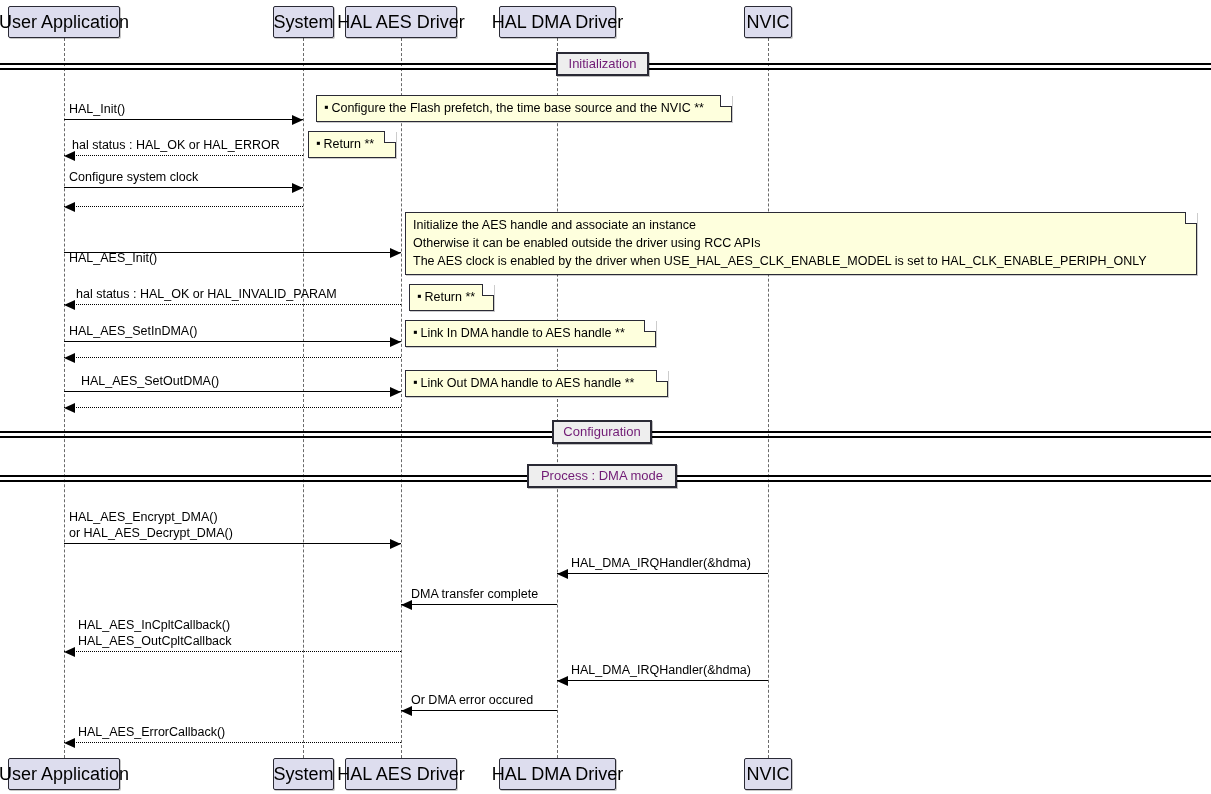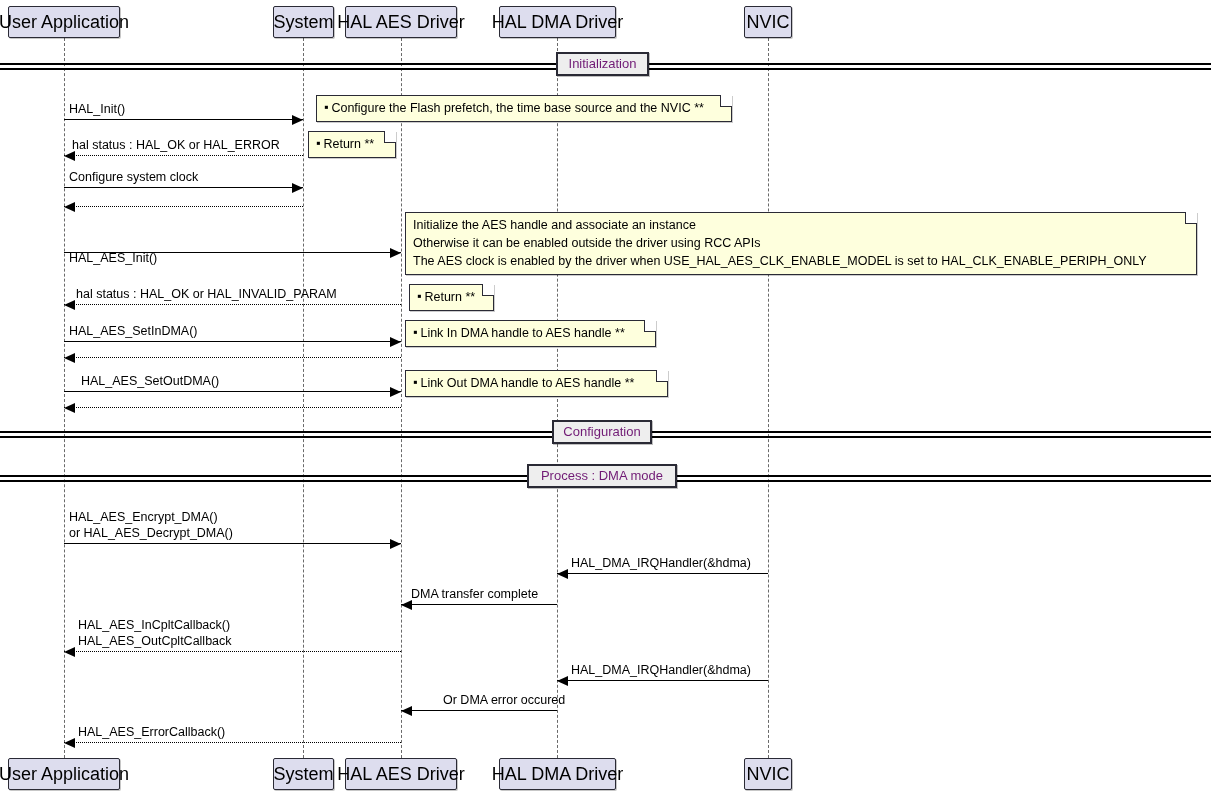--- a/index.html
+++ b/index.html
@@ -236,21 +236,21 @@
       <span style="display: block;">HAL_AES_OutCpltCallback</span>
     </div>
     <div class="msg-line" style="left: 557px; top: 680px; width: 211px;"></div>
     <div class="arrowhead left" style="left: 557px; top: 676px;"></div>
     <div class="msg-label" style="left: 571px; top: 662px;">
       <span style="display: block;">HAL_DMA_IRQHandler(&amp;hdma)</span>
     </div>
     <div class="msg-line" style="left: 401px; top: 710px; width: 156px;"></div>
     <div class="arrowhead left" style="left: 401px; top: 706px;"></div>
     <div class="msg-label" style="left: 411px; top: 692px;">
-      <span style="display: block; margin-left: 32px;">Or DMA error occured</span>
+      <span style="display: block;">Or DMA error occured</span>
     </div>
     <div class="msg-line dotted" style="left: 64px; top: 742px; width: 337px;"></div>
     <div class="arrowhead left" style="left: 64px; top: 738px;"></div>
     <div class="msg-label" style="left: 78px; top: 724px;">
       <span style="display: block;">HAL_AES_ErrorCallback()</span>
     </div>
     <div class="note" style="left: 316px; top: 95px; width: 416px; height: 27px;">
       <span class="note-line"><span class="note-bullet">▪</span><span>Configure the Flash prefetch, the time base source and the NVIC **</span></span>
       <div class="fold"></div>
     </div>

